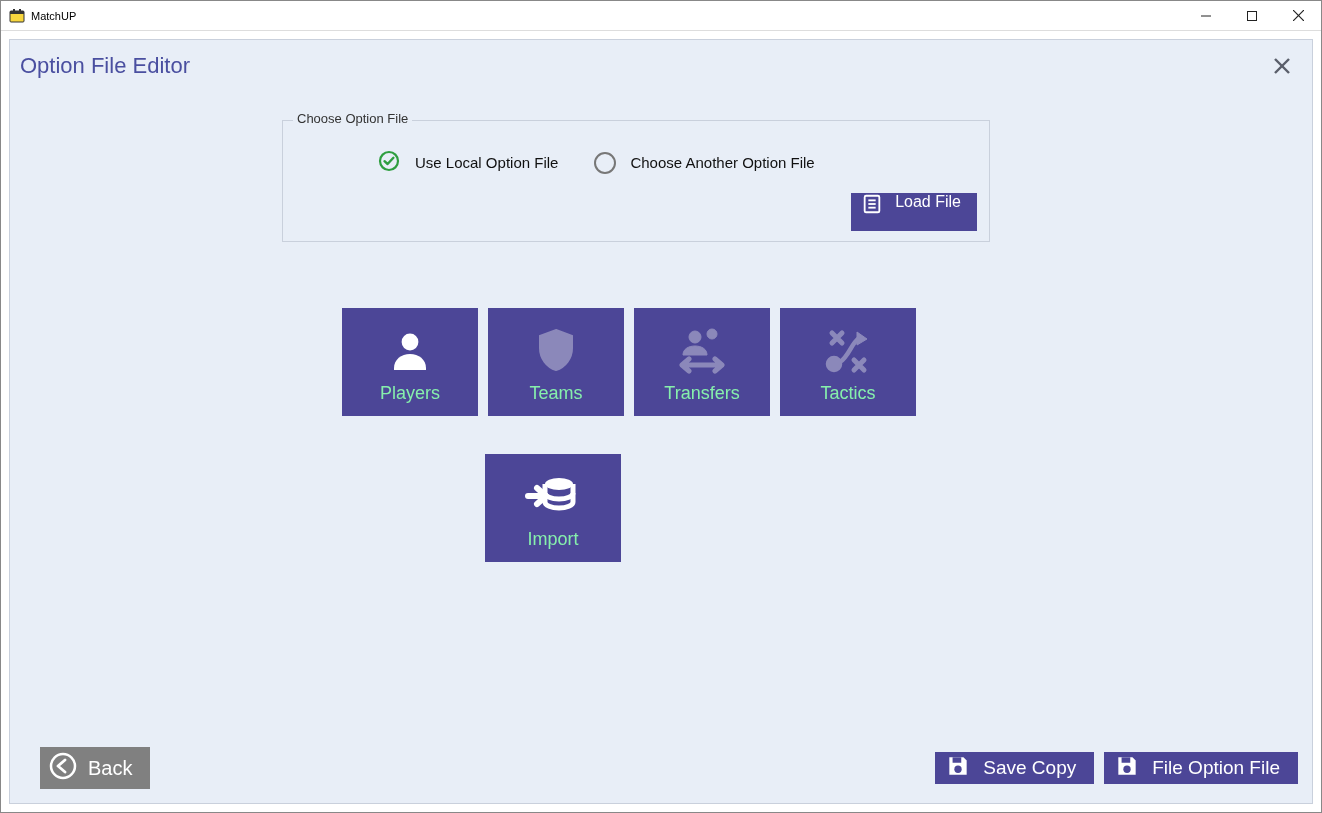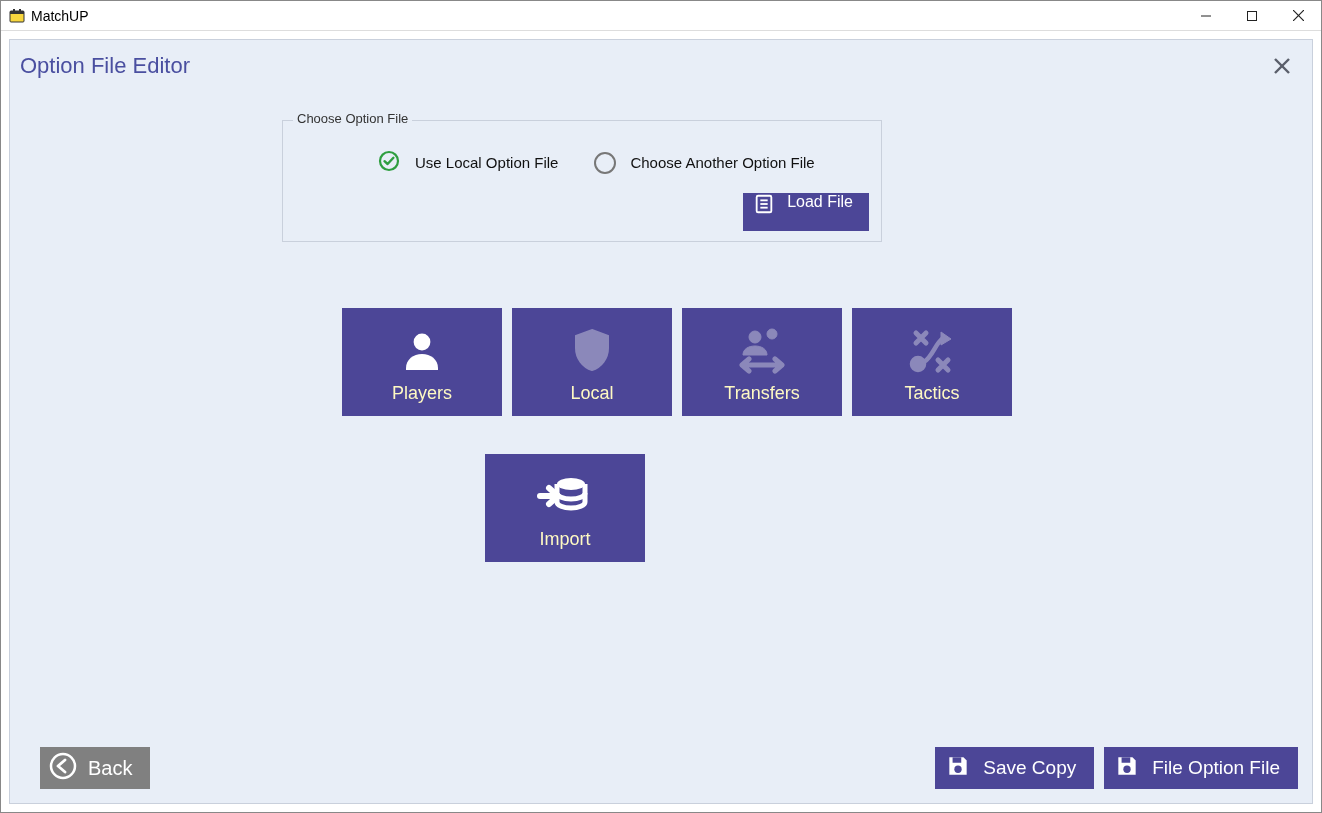--- a/index.html
+++ b/index.html
@@ -24,21 +24,21 @@
     display: flex;
     align-items: center;
     border-bottom: 1px solid #ddd;
   }
   .titlebar .app-icon {
     width: 16px; height: 16px;
     margin: 0 6px 0 8px;
     display:flex;align-items:center;justify-content:center;
   }
   .titlebar .title {
-    font-size: 14px;
+    font-size: 11px;
     color: #000;
   }
   .win-controls {
     margin-left: auto;
     display: flex;
   }
   .win-btn {
     width: 46px; height: 30px;
     display:flex;align-items:center;justify-content:center;
     font-size:12px;
@@ -73,21 +73,21 @@
     display:flex;align-items:center;justify-content:center;
     color:#5a5f6b;
   }
   .content {
     flex:1;
     position:relative;
   }
   .fieldset {
     position:absolute;
     left:272px; top:36px;
-    width:600px; height:122px;
+    width:708px; height:122px;
     border:1px solid #c9d0dc;
     background:#e8eef7;
   }
   .fieldset-legend {
     position:absolute;
     top:-10px; left:10px;
     background:#e8eef7;
     padding:0 4px;
     font-size:13px;
     color:#333;
@@ -123,23 +123,23 @@
   }
   .tiles-row {
     position:absolute;
     left:332px;
     display:flex;
     gap:10px;
   }
   .tiles-row.row1 { top:224px; }
   .tiles-row.row2 { top:370px; left:475px; gap:55px; }
   .tile {
-    width:160px; height:108px;
+    width:136px; height:108px;
     background:#4c4697;
-    color:#fef9c3;
+    color:#86efac;
     display:flex;
     flex-direction:column;
     align-items:center;
     justify-content:flex-end;
     padding-bottom:12px;
     cursor:pointer;
   }
   .tile .ico {
     flex:1;
     display:flex;align-items:center;justify-content:center;
@@ -164,21 +164,21 @@
     padding:0 18px 0 8px;
     display:flex;align-items:center;gap:10px;
     font-size:20px;
     cursor:pointer;
   }
   .spacer{flex:1;}
   .save-btn {
     background:#4c4697;
     color:#fff;
     border:none;
-    height:42px;
+    height:32px;
     padding:0 18px 0 10px;
     display:flex;align-items:center;gap:12px;
     font-size:19px;
     cursor:pointer;
     margin-left:10px;
   }
 </style>
 </head>
 <body>
 
@@ -266,21 +266,21 @@
                 </svg>
             </div>
             <div class="lbl">Players</div>
           </div>
           <div class="tile disabled">
             <div class="ico">
               <svg width="48" height="48" viewBox="0 0 24 24" fill="#c0bfd8">
                   <path d="M12 2l8 3v6c0 5.2-3.4 9.7-8 11-4.6-1.3-8-5.8-8-11V5l8-3z"></path>
                 </svg>
             </div>
-            <div class="lbl">Local</div>
+            <div class="lbl">Teams</div>
           </div>
           <div class="tile disabled">
             <div class="ico">
               <svg width="54" height="50" viewBox="0 0 54 50">
                 <circle cx="20" cy="12" r="6" fill="#c0bfd8"></circle>
                 <circle cx="37" cy="9" r="5" fill="#c0bfd8"></circle>
                 <path d="M8 30c0-6 5.5-9 12-9s12 3 12 9H8z" fill="#c0bfd8"></path>
                 <path d="M12 40h30" stroke="#c0bfd8" stroke-width="5" stroke-linecap="round"></path>
                 <path d="M14 34l-7 6 7 6" fill="none" stroke="#c0bfd8" stroke-width="5" stroke-linecap="round" stroke-linejoin="round"></path>
                 <path d="M40 34l7 6-7 6" fill="none" stroke="#c0bfd8" stroke-width="5" stroke-linecap="round" stroke-linejoin="round"></path>

